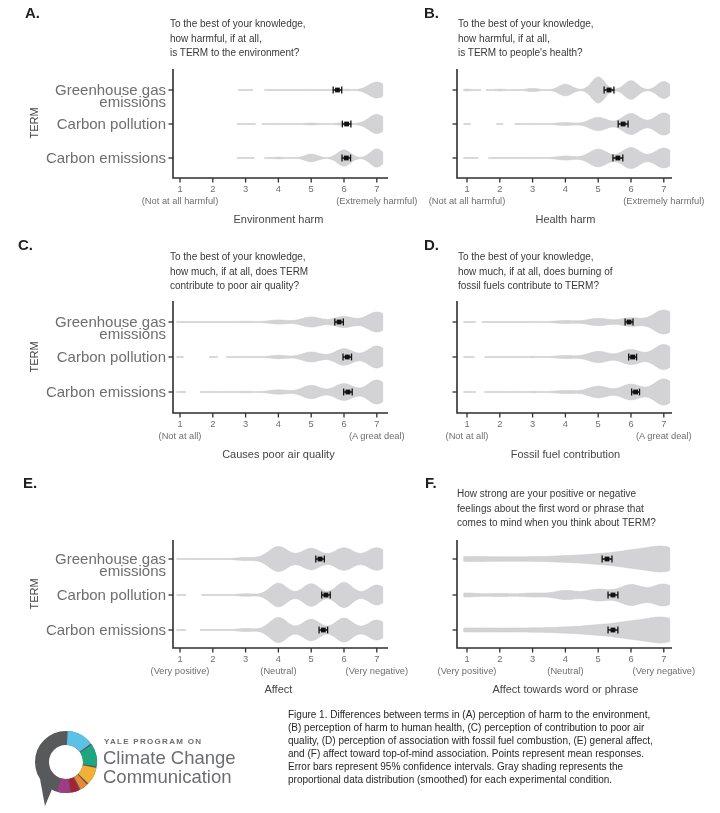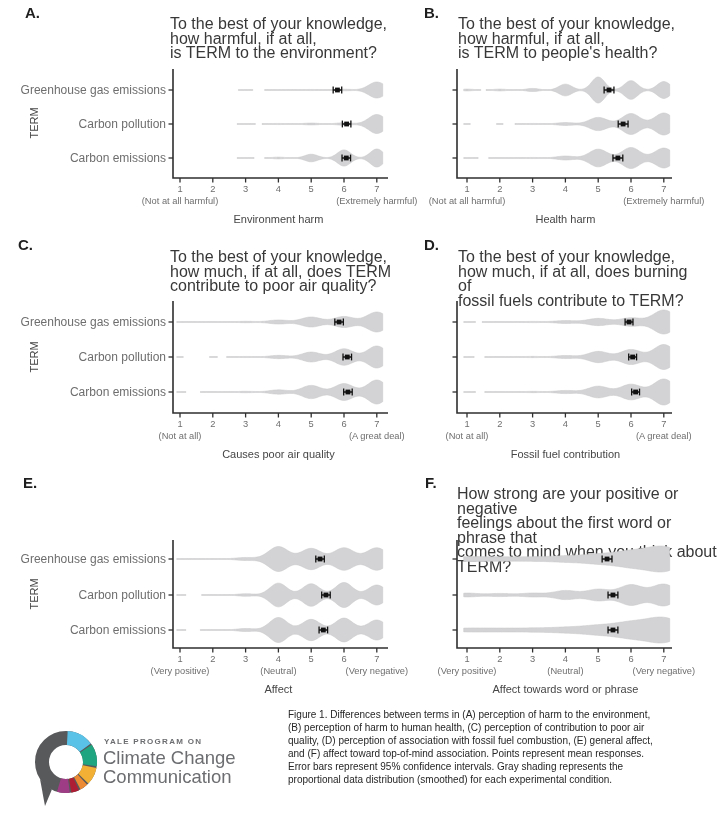--- a/index.html
+++ b/index.html
@@ -1,23 +1,23 @@
 <!DOCTYPE html>
 <html><head>
 <meta charset="utf-8">
 <style>
   html,body{margin:0;padding:0;background:#ffffff;}
   #fig{position:relative;width:720px;height:813px;background:#ffffff;overflow:hidden;
        font-family:"Liberation Sans", sans-serif;}
   .letter{position:absolute;font-size:15px;font-weight:bold;color:#1f1f1f;}
-  .ptitle{position:absolute;font-size:16px;line-height:14.5px;color:#383838;
+  .ptitle{position:absolute;font-size:10px;line-height:14.5px;color:#383838;
           white-space:pre-line;width:265px;}
   .plot{position:absolute;overflow:visible;}
   .catlab{position:absolute;right:554px;width:150px;text-align:right;
-          font-size:12px;color:#6e6e6e;line-height:12px;}
+          font-size:15px;color:#6e6e6e;line-height:12px;}
   .ylab{position:absolute;left:14px;width:40px;text-align:center;font-size:11px;color:#464646;
         transform:rotate(-90deg);}
   #caption{position:absolute;left:288px;top:708px;width:420px;font-size:10px;line-height:13px;
            color:#262626;white-space:pre-line;}
   #logo{position:absolute;left:26px;top:724px;overflow:visible;}
   svg text{font-family:"Liberation Sans", sans-serif;}
 </style>
 </head>
 <body>
 

